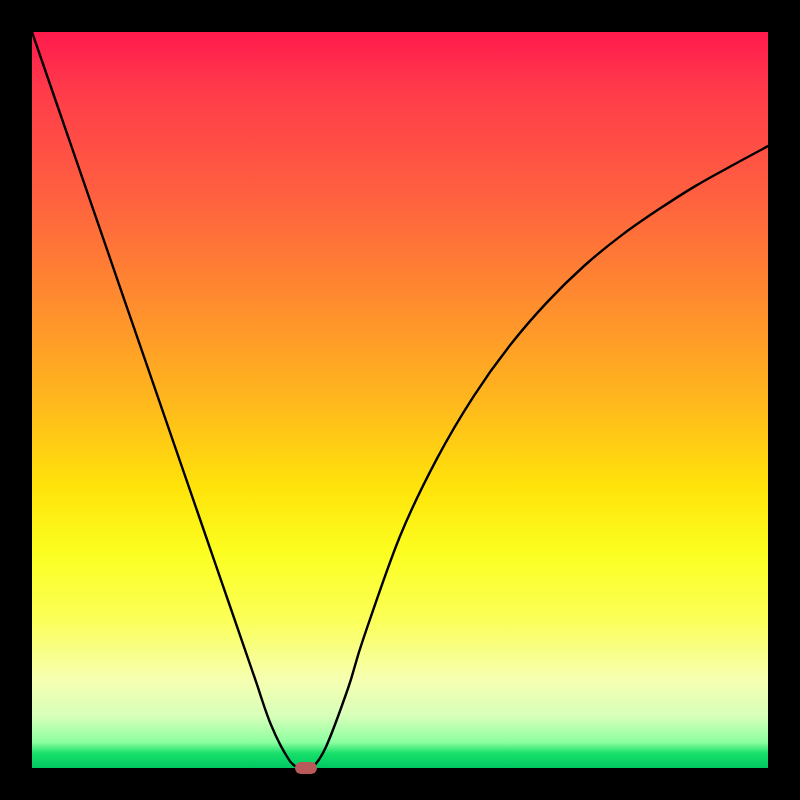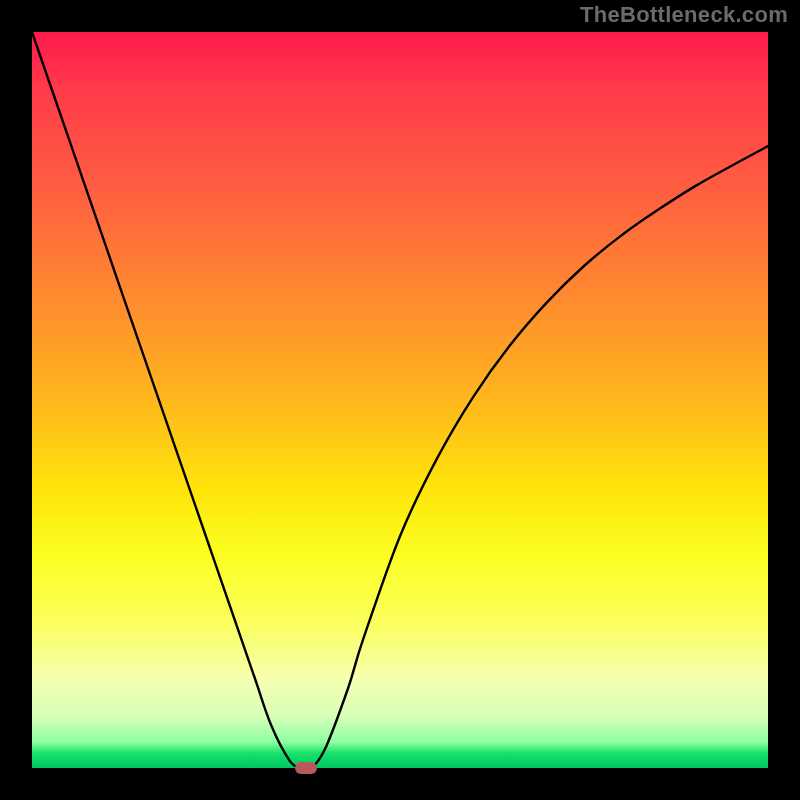--- a/index.html
+++ b/index.html
@@ -65,21 +65,20 @@
     border-radius: 6px;
     background: #b85a5a;
     transform: translate(-50%, -50%);
   }
 </style>
 </head>
 <body>
 
 <div class="frame">
 
-  <div class="watermark">TheBottleneck.com</div>
 
   <div class="plot">
     <div class="gradient"></div>
 
     <svg class="curve-svg" viewBox="0 0 736 736" preserveAspectRatio="none">
       <path fill="none" stroke="#000" stroke-width="2.4" stroke-linejoin="round" stroke-linecap="round" d="M 0.0 0.0 C 6.1 17.8, 24.5 71.1, 36.8 106.7 C 49.1 142.3, 61.3 177.9, 73.6 213.4 C 85.9 249.0, 98.1 284.6, 110.4 320.2 C 122.7 355.7, 134.9 391.3, 147.2 426.9 C 159.5 462.5, 171.7 498.0, 184.0 533.6 C 196.3 569.2, 211.6 613.7, 220.8 640.3 C 230.0 666.9, 233.1 678.6, 239.2 693.3 C 245.3 708.0, 252.7 721.5, 257.6 728.6 C 262.5 735.8, 265.0 734.8, 268.6 736.0 C 272.3 737.2, 275.4 739.7, 279.7 736.0 C 284.0 732.3, 288.3 727.4, 294.4 713.9 C 300.5 700.4, 310.3 672.8, 316.5 655.0 C 322.6 637.3, 322.6 632.3, 331.2 607.2 C 339.8 582.1, 355.7 534.2, 368.0 504.2 C 380.3 474.1, 392.5 450.2, 404.8 426.9 C 417.1 403.6, 429.3 383.3, 441.6 364.3 C 453.9 345.3, 466.1 328.5, 478.4 312.8 C 490.7 297.1, 502.9 283.2, 515.2 270.1 C 527.5 257.0, 539.7 245.1, 552.0 234.0 C 564.3 223.0, 576.5 213.2, 588.8 203.9 C 601.1 194.5, 613.3 186.3, 625.6 178.1 C 637.9 169.9, 650.1 161.9, 662.4 154.6 C 674.7 147.2, 686.9 140.7, 699.2 134.0 C 711.5 127.2, 729.9 117.4, 736.0 114.1"></path>
     </svg>
 
     <div class="marker" style="left: 273.792px; top: 736px;"></div>
   </div>

